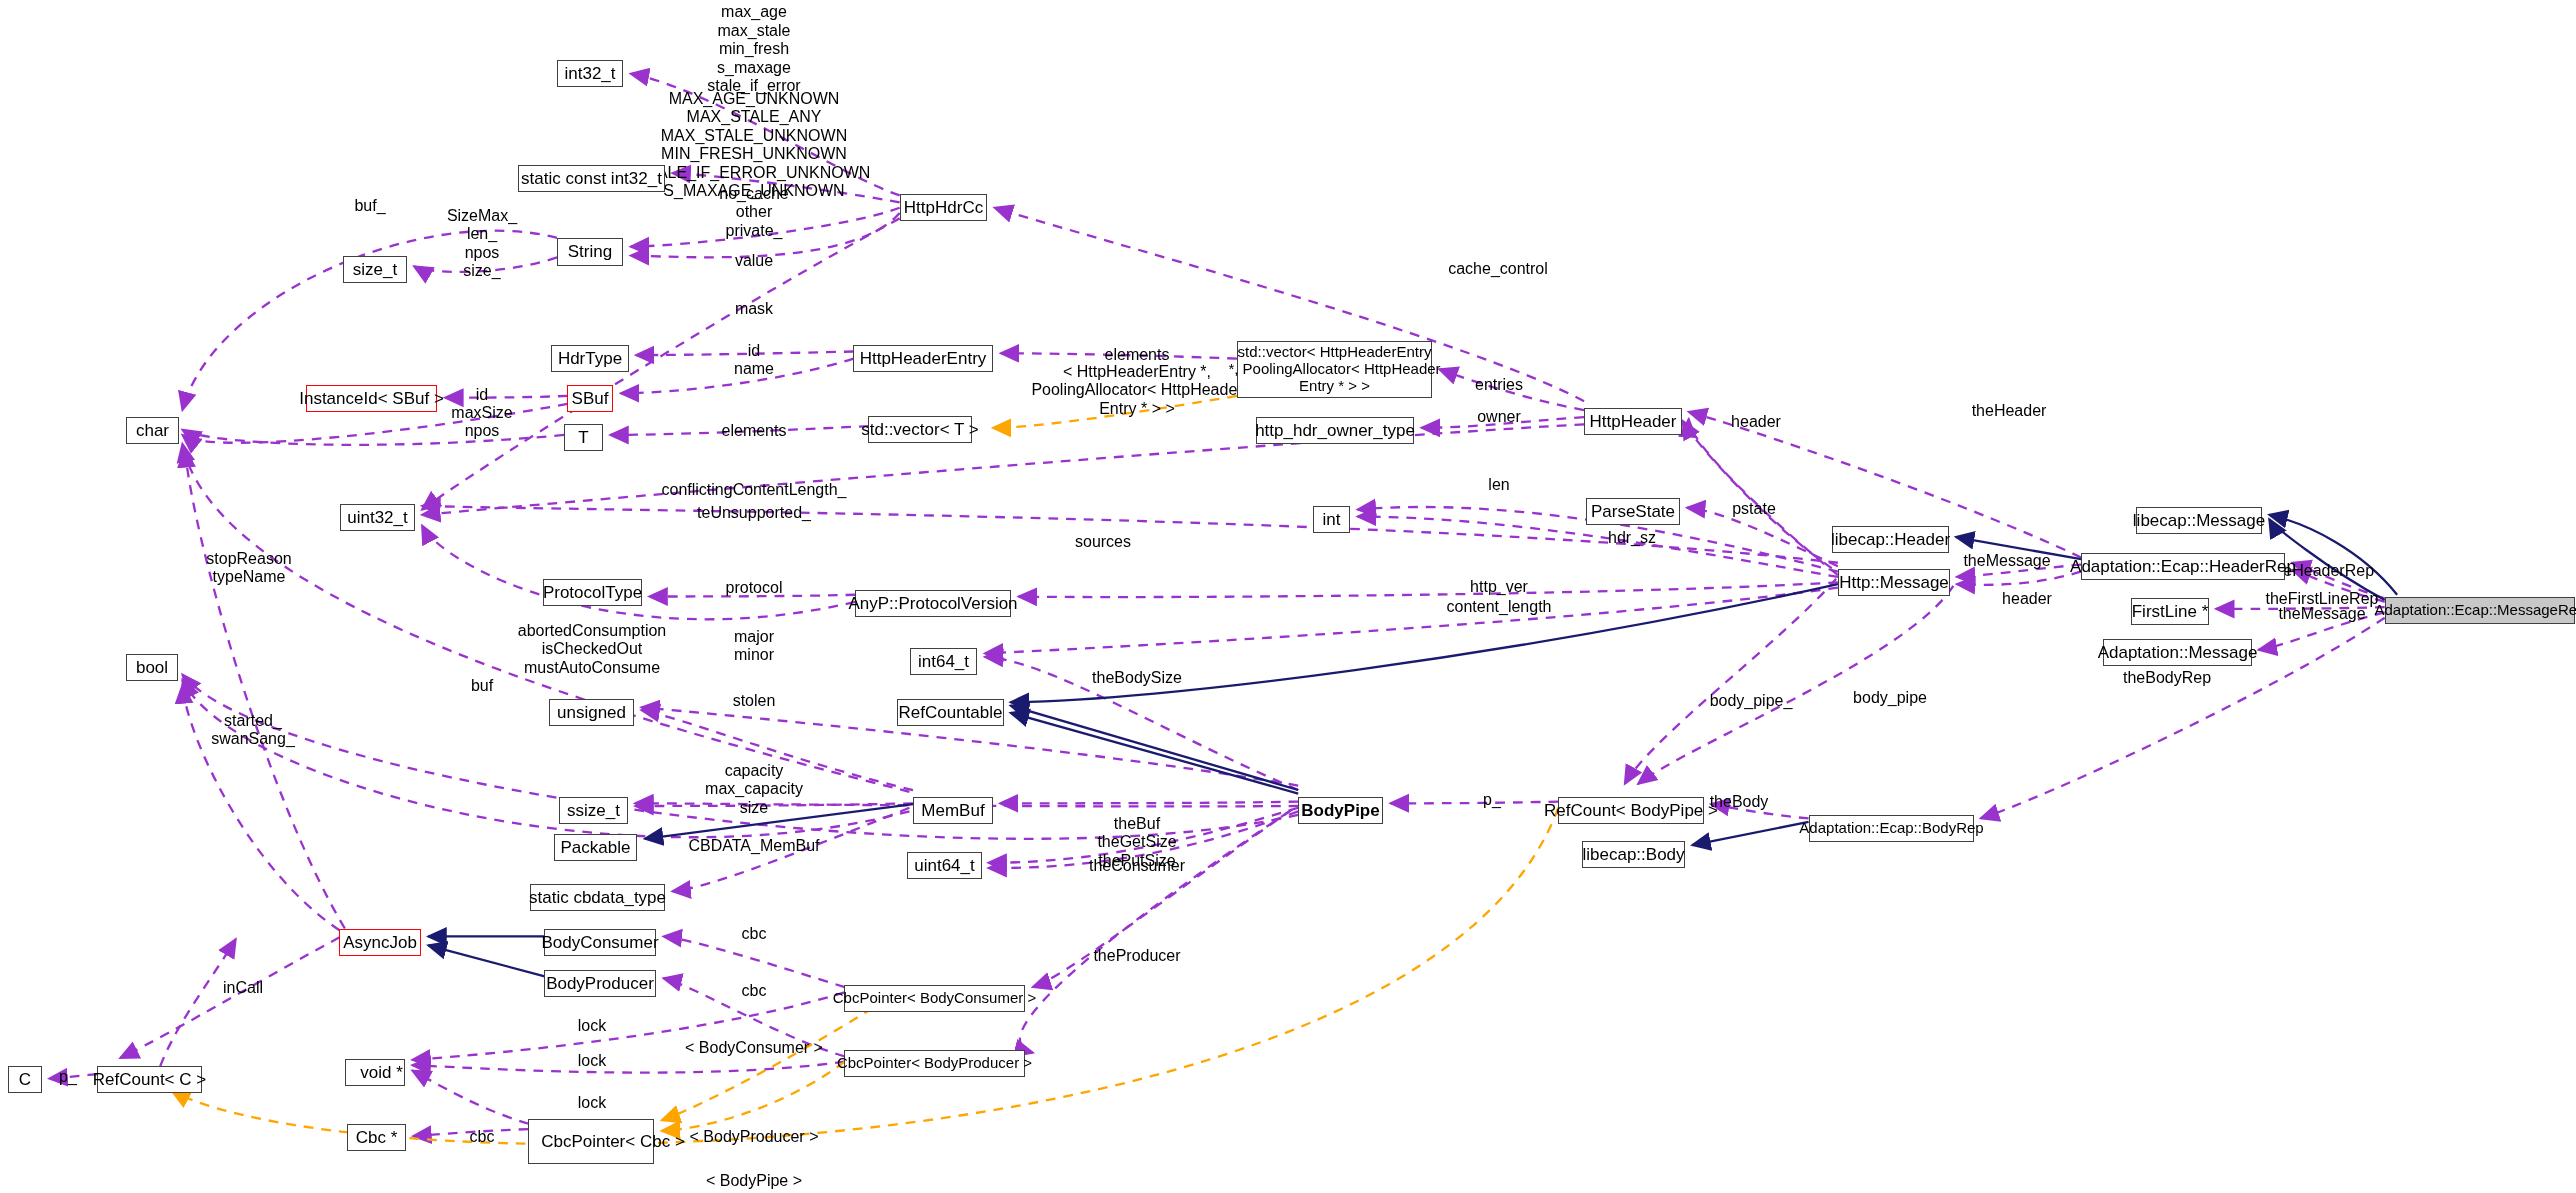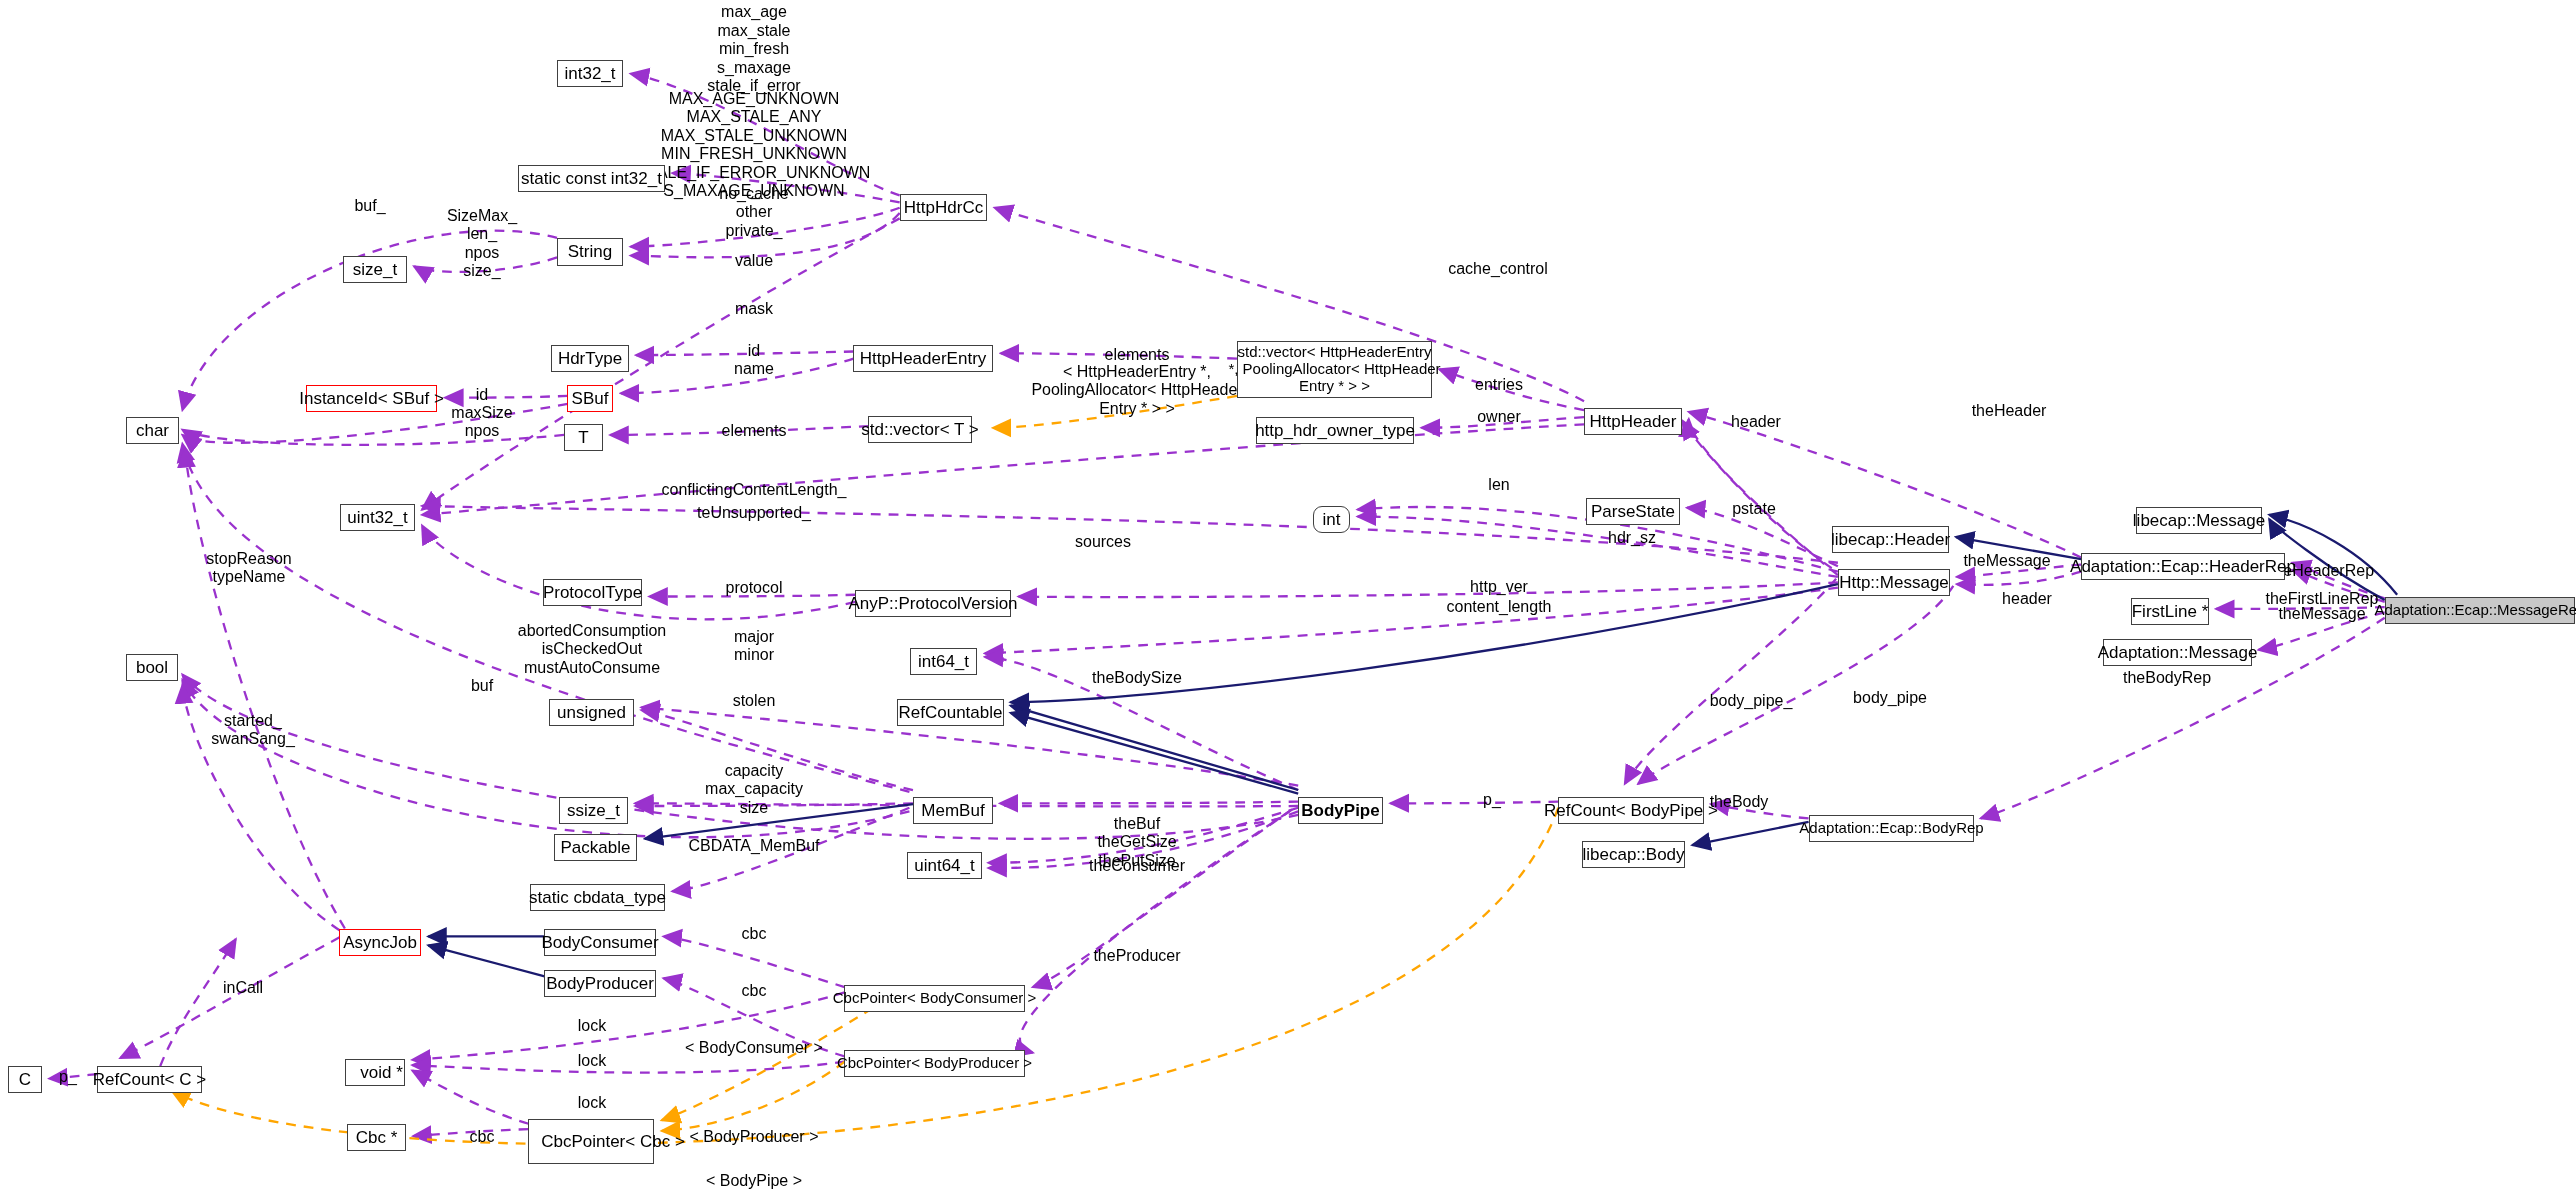--- a/index.html
+++ b/index.html
@@ -234,21 +234,21 @@
   <div class="node" style="left: 1237px; top: 341px; width: 195px; height: 57px; font-size: 15px;">std::vector&lt; HttpHeaderEntry
 *, PoolingAllocator&lt; HttpHeader
 Entry * &gt; &gt;</div>
   <div class="node red" style="left: 306px; top: 385px; width: 131px; height: 27px;">InstanceId&lt; SBuf &gt;</div>
   <div class="node red" style="left: 567px; top: 385px; width: 46px; height: 27px;">SBuf</div>
   <div class="node" style="left: 564px; top: 424px; width: 39px; height: 27px;">T</div>
   <div class="node" style="left: 868px; top: 416px; width: 104px; height: 27px;">std::vector&lt; T &gt;</div>
   <div class="node" style="left: 1256px; top: 417px; width: 158px; height: 27px;">http_hdr_owner_type</div>
   <div class="node" style="left: 1584px; top: 408px; width: 98px; height: 27px;">HttpHeader</div>
   <div class="node" style="left: 340px; top: 504px; width: 75px; height: 27px;">uint32_t</div>
-  <div class="node" style="left: 1313px; top: 506px; width: 37px; height: 27px; border-radius: 9px;">int</div>
+  <div class="node" style="left: 1313px; top: 506px; width: 37px; height: 27px;">int</div>
   <div class="node" style="left: 1586px; top: 498px; width: 94px; height: 27px;">ParseState</div>
   <div class="node" style="left: 1832px; top: 526px; width: 117px; height: 27px;">libecap::Header</div>
   <div class="node" style="left: 2136px; top: 507px; width: 126px; height: 27px;">libecap::Message</div>
   <div class="node" style="left: 543px; top: 579px; width: 99px; height: 27px;">ProtocolType</div>
   <div class="node" style="left: 855px; top: 590px; width: 156px; height: 27px;">AnyP::ProtocolVersion</div>
   <div class="node" style="left: 1838px; top: 569px; width: 112px; height: 27px;">Http::Message</div>
   <div class="node" style="left: 2081px; top: 553px; width: 204px; height: 27px;">Adaptation::Ecap::HeaderRep</div>
   <div class="node" style="left: 2131px; top: 598px; width: 78px; height: 27px;">FirstLine *</div>
   <div class="node target" style="left: 2385px; top: 597px; width: 190px; height: 27px; font-size: 15px;">Adaptation::Ecap::MessageRep</div>
   <div class="node" style="left: 126px; top: 654px; width: 52px; height: 27px;">bool</div>

